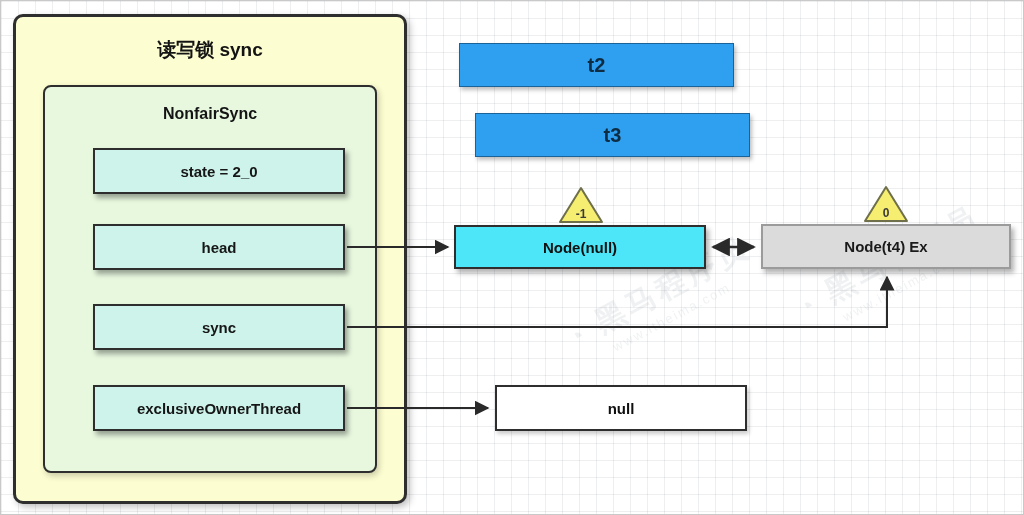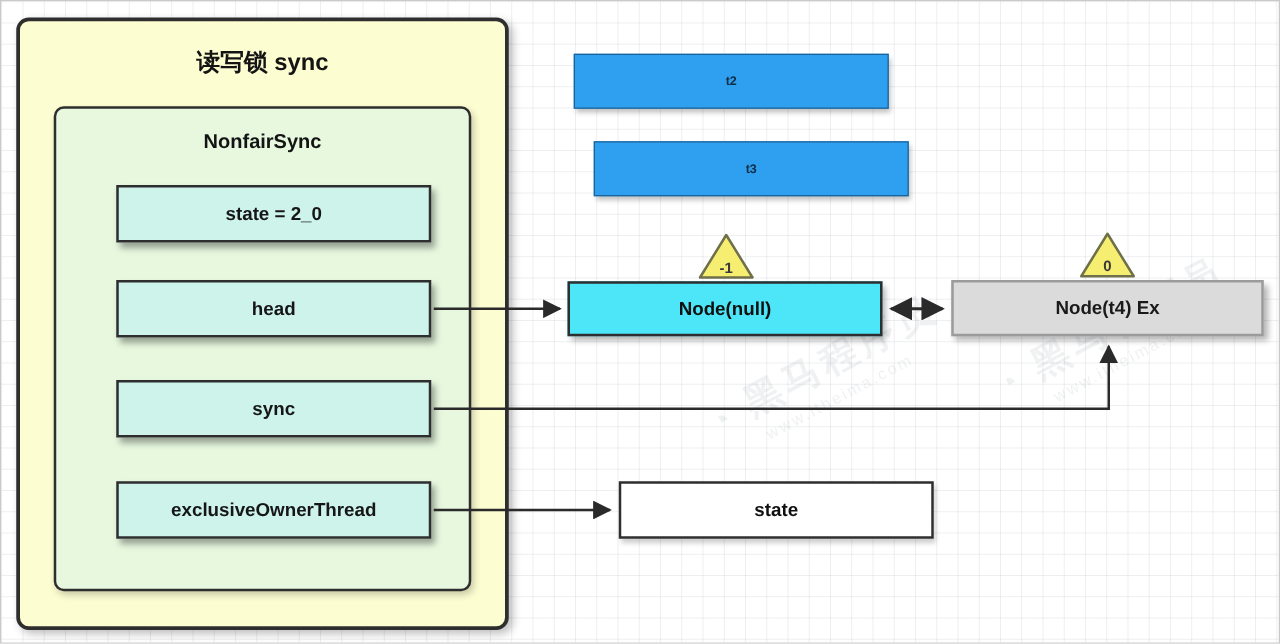--- a/index.html
+++ b/index.html
@@ -38,24 +38,24 @@
   }
   
   .field{
     left:92px;width:252px;height:46px;
     background:#cdf3ea;border:2px solid #2e2e2e;
     box-shadow:3px 4px 5px rgba(0,0,0,0.35);
     font-size:15px;font-weight:bold;color:#161616;
   }
   
   .thread{
-    left:458px;width:252px;height:44px;
+    left:458px;width:275px;height:44px;
     background:#2f9ff0;border:1.5px solid #1b6298;
     box-shadow:2px 3px 4px rgba(0,0,0,0.25);
-    font-size:10px;font-weight:bold;color:#0e2c42;
+    font-size:20px;font-weight:bold;color:#0e2c42;
   }
   
   .node-cyan{
     left:453px;top:224px;width:252px;height:44px;
     background:#4ce6f8;border:2px solid #2e2e2e;
     box-shadow:3px 4px 5px rgba(0,0,0,0.3);
     font-size:15px;font-weight:bold;color:#101010;
   }
   .node-gray{
     left:760px;top:223px;width:250px;height:45px;
@@ -121,21 +121,21 @@
 
   <svg class="abs tri" style="left:556px;top:184px;" viewBox="0 0 48 40">
     <polygon points="24,3 45,37 3,37" fill="#f6ee70" stroke="#6f6f4a" stroke-width="2" stroke-linejoin="round"></polygon>
     <text x="24" y="33" text-anchor="middle" font-size="12" fill="#3a3a3a">-1</text>
   </svg>
   <svg class="abs tri" style="left:861px;top:183px;" viewBox="0 0 48 40">
     <polygon points="24,3 45,37 3,37" fill="#f6ee70" stroke="#6f6f4a" stroke-width="2" stroke-linejoin="round"></polygon>
     <text x="24" y="33" text-anchor="middle" font-size="12" fill="#3a3a3a">0</text>
   </svg>
 
-  <div class="abs center-flex null-box">state</div>
+  <div class="abs center-flex null-box">null</div>
 
   <svg id="arrows">
     <defs>
       <marker id="arr" viewBox="0 0 10 10" refX="9" refY="5" markerWidth="7.5" markerHeight="7.5" orient="auto-start-reverse">
         <path d="M0,0 L10,5 L0,10 z" fill="#2a2a2a"></path>
       </marker>
     </defs>
     <line x1="346" y1="246" x2="447" y2="246" stroke="#2a2a2a" stroke-width="2" marker-end="url(#arr)"></line>
     <line x1="712" y1="246" x2="753" y2="246" stroke="#2a2a2a" stroke-width="2.5" marker-start="url(#arr)" marker-end="url(#arr)"></line>
     <path d="M346,326 H886 V276" fill="none" stroke="#2a2a2a" stroke-width="2" marker-end="url(#arr)"></path>

